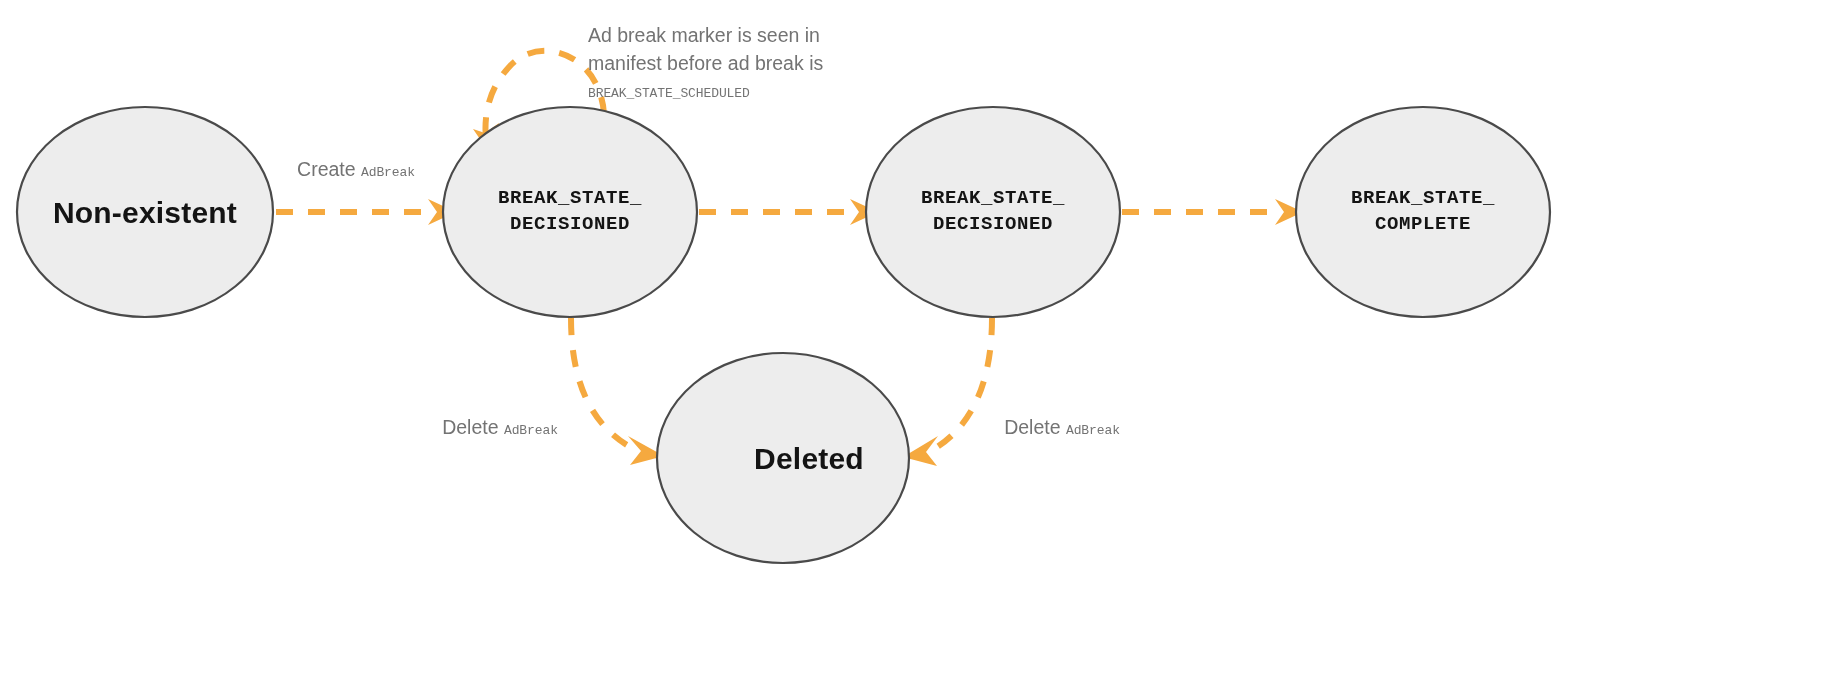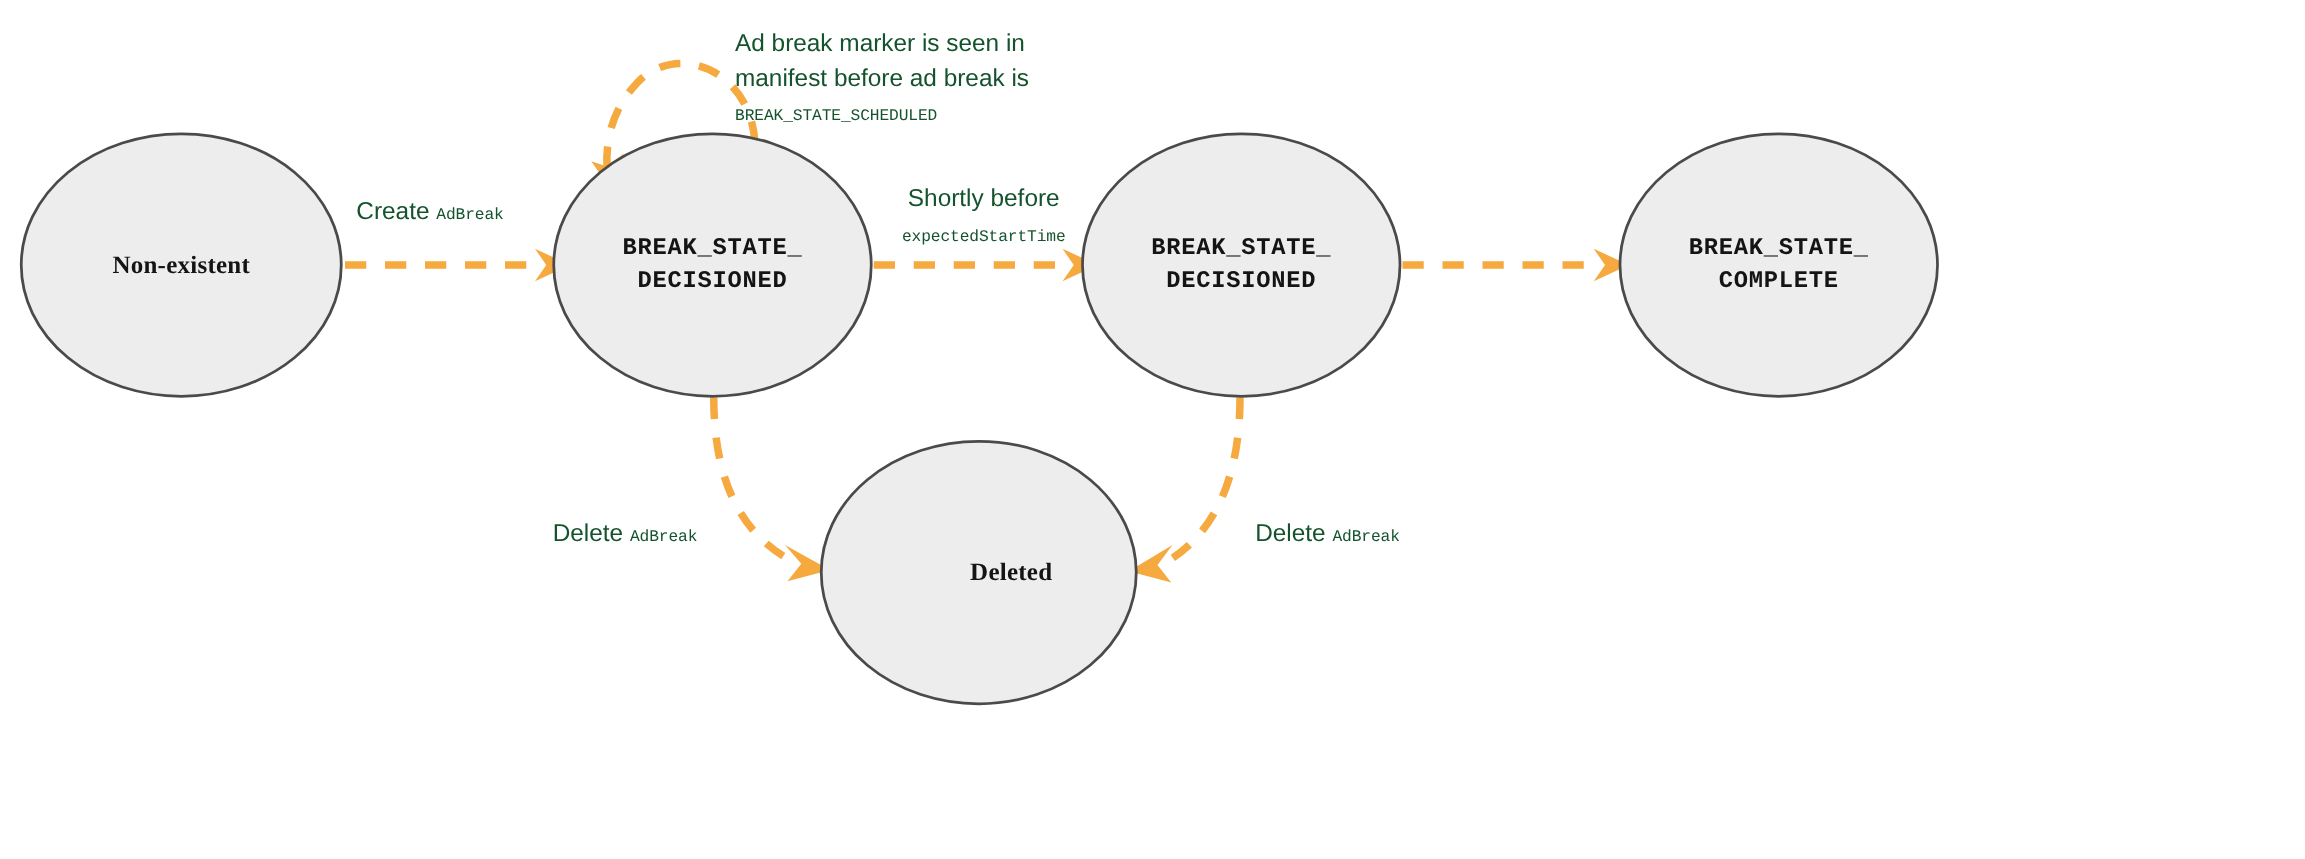--- a/index.html
+++ b/index.html
@@ -54,27 +54,27 @@
     transform: translate(-50%, -50%);
     font-weight: bold;
   }
   .node-label.mono {
     font-family: "Liberation Mono", "DejaVu Sans Mono", monospace;
     font-size: 19px;
     letter-spacing: 0.6px;
     line-height: 1.35;
   }
   .node-label.sans {
-    font-family: Liberation Serif, serif;
-    font-size: 20px;
+    font-family: Liberation Sans, sans-serif;
+    font-size: 30px;
     letter-spacing: 0.2px;
   }
   .edge-label {
     font-size: 19.5px;
-    color: #14532d;
+    color: #737373;
     line-height: 1.42;
   }
   .edge-label .mono {
     font-family: "Liberation Mono", "DejaVu Sans Mono", monospace;
     font-size: 13px;
     letter-spacing: -0.1px;
   }
   .edge-label .sans {
     font-family: "Liberation Sans", sans-serif;
   }
@@ -128,24 +128,23 @@
   <div class="lbl node-label sans" style="left:145px; top:212px;">Non-existent</div>
 
   <div class="lbl node-label mono" style="left:570px; top:212px;"><span>BREAK_STATE_</span><br><span>DECISIONED</span></div>
 
   <div class="lbl node-label mono" style="left:993px; top:212px;"><span>BREAK_STATE_</span><br><span>DECISIONED</span></div>
 
   <div class="lbl node-label mono" style="left:1423px; top:212px;"><span>BREAK_STATE_</span><br><span>COMPLETE</span></div>
 
   <div class="lbl node-label sans" style="left:809px; top:458px;">Deleted</div>
 
-  <div class="lbl edge-label el-center" style="left:344px; top:156px;text-align:center;"><span class="sans">Create </span><span class="mono">AdBreak</span></div>
+  <div class="lbl edge-label el-center" style="left:356px; top:156px;text-align:center;"><span class="sans">Create </span><span class="mono">AdBreak</span></div>
 
   <div class="lbl edge-label el-left" style="left:588px; top:22px;"><span class="sans">Ad break marker is seen in</span><br><span class="sans">manifest before ad break is</span><br><span class="mono">BREAK_STATE_SCHEDULED</span></div>
 
-  <div class="lbl edge-label el-center" style="left:787px; top:146px;"><span class="sans">Shortly before</span><br><span class="mono">expectedStartTime</span></div>
 
 
   <div class="lbl edge-label el-center" style="left:500px; top:414px;"><span class="sans">Delete </span><span class="mono">AdBreak</span></div>
 
   <div class="lbl edge-label el-center" style="left:1062px; top:414px;"><span class="sans">Delete </span><span class="mono">AdBreak</span></div>
 
 </div>
 
 </body></html>

